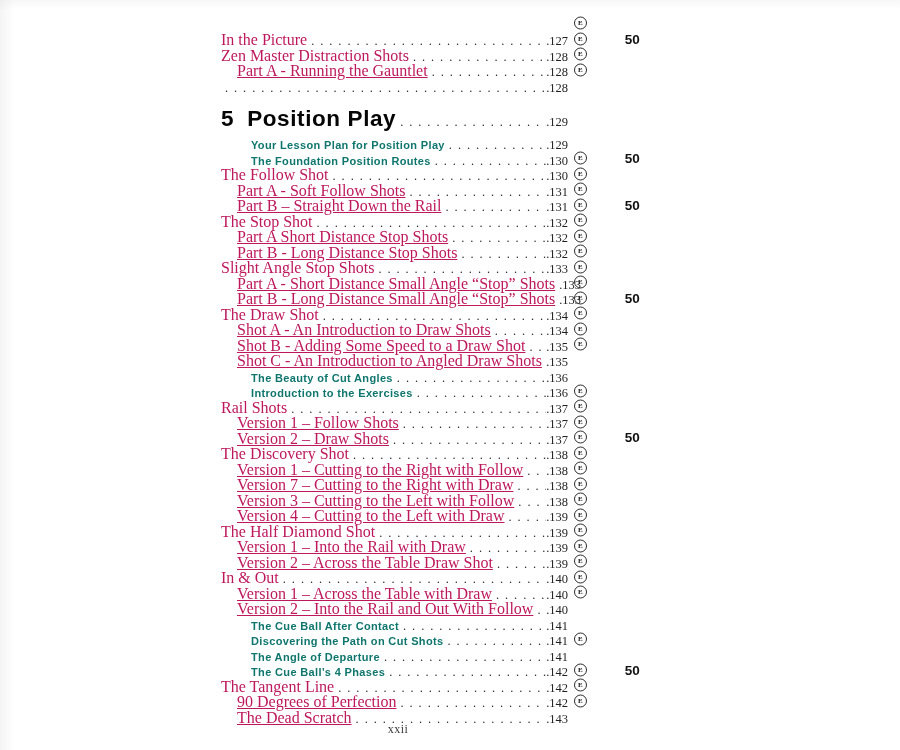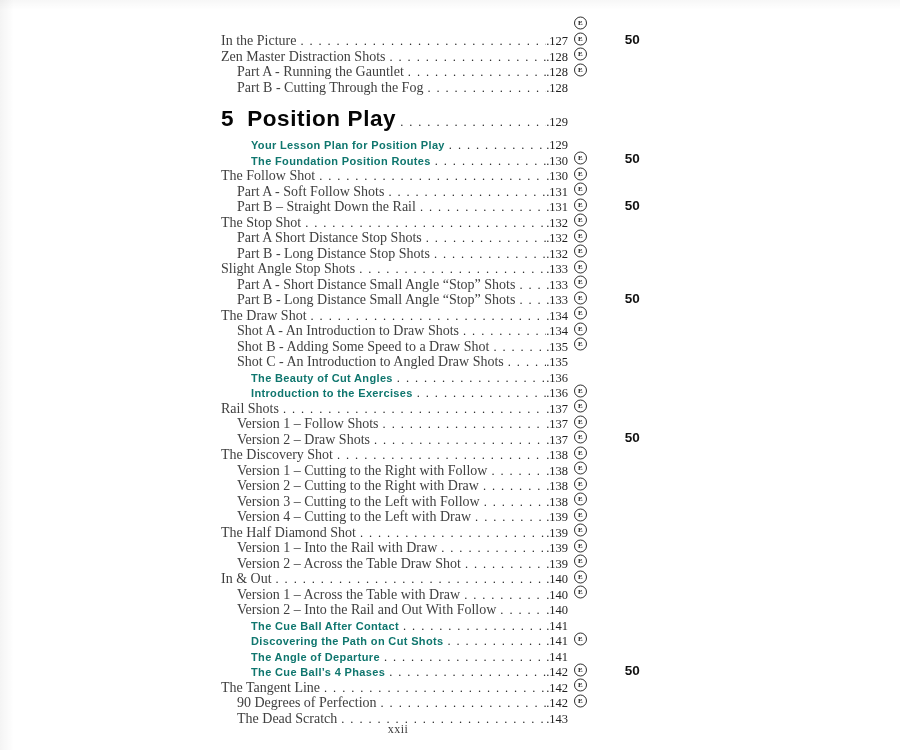--- a/index.html
+++ b/index.html
@@ -21,23 +21,23 @@
   .toc{
     position:absolute;left:221px;top:16px;width:430px;
   }
   .row{
     display:flex;align-items:center;height:15.5px;
   }
   .line{
     display:flex;align-items:baseline;width:347px;
   }
   .label{
-    white-space:pre;font-size:14px;color:#404040;
-  }
-  .lvl1 .label{padding-left:16px;}
+    white-space:pre;font-size:16px;color:#be185d;
+  }
+  .lvl1 .label{padding-left:16px;text-decoration:underline;}
   .dots{
     flex:1;overflow:hidden;white-space:nowrap;
     font-size:12.5px;color:#2a2a2a;margin-left:4px;
     letter-spacing:1.4px;
   }
   .dots::after{
     content:". . . . . . . . . . . . . . . . . . . . . . . . . . . . . . . . . . . . . . . . . . . . . . . . . . . . . . . . . . . . . . . . . . . . . . . . . . . .";
   }
   .page-num{
     font-size:12.5px;color:#1f1f1f;white-space:pre;margin-top:36px;
@@ -114,21 +114,20 @@
       <span class="page-num">.128</span>
     </div>
     <div class="icon-cell">
           <span class="e-icon">E</span>
         </div>
     <div class="badge-cell"></div>
   </div>
       <div class="row style-normal lvl1">
     <div class="line">
 
-      <span class="label">Part B - Cutting Through the Fog</span>
       <span class="dots"></span>
       <span class="page-num">.128</span>
     </div>
     <div class="icon-cell">
           <span class="e-icon">E</span>
         </div>
     <div class="badge-cell"></div>
   </div>
       <div class="row style-chapter lvl0">
     <div class="line">
@@ -392,21 +391,21 @@
       <span class="page-num">.138</span>
     </div>
     <div class="icon-cell">
           <span class="e-icon">E</span>
         </div>
     <div class="badge-cell"></div>
   </div>
       <div class="row style-normal lvl1">
     <div class="line">
 
-      <span class="label">Version 2 – Cutting to the Right with Draw</span>
+      <span class="label">Version 7 – Cutting to the Right with Draw</span>
       <span class="dots"></span>
       <span class="page-num">.138</span>
     </div>
     <div class="icon-cell">
           <span class="e-icon">E</span>
         </div>
     <div class="badge-cell"></div>
   </div>
       <div class="row style-normal lvl1">
     <div class="line">

